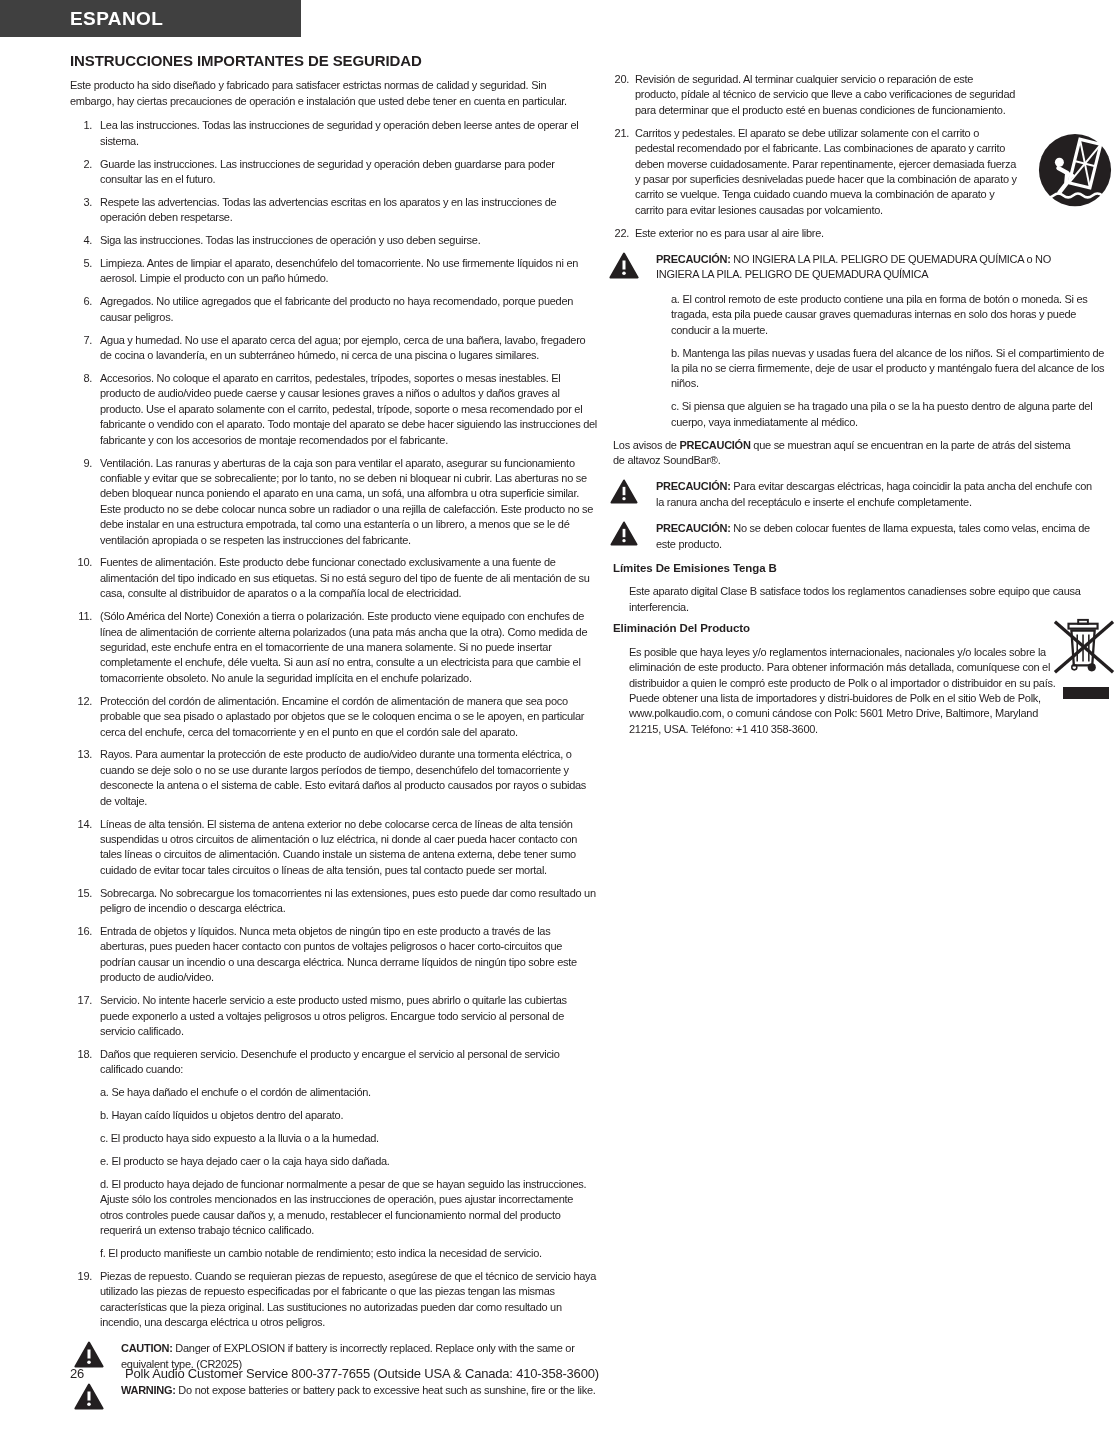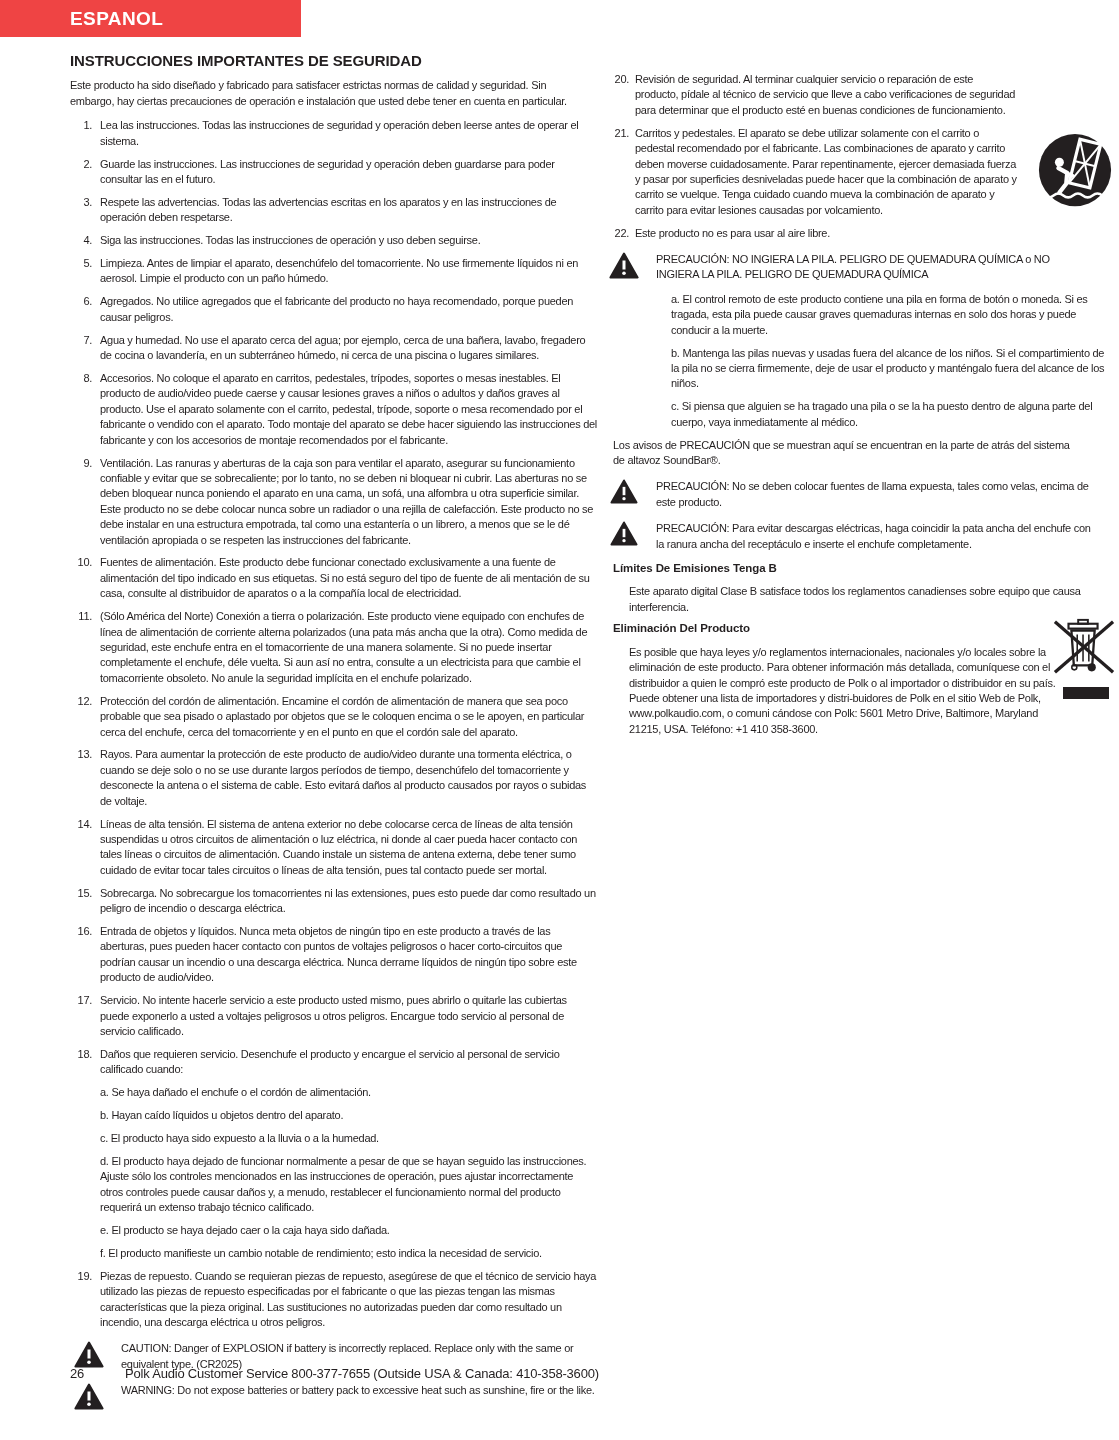--- a/index.html
+++ b/index.html
@@ -1,35 +1,35 @@
 <!DOCTYPE html>
 <html><head>
 <meta charset="utf-8">
 <style>
   * { margin:0; padding:0; box-sizing:border-box; }
   html,body { background:#ffffff; }
   .page { position:relative; width:1119px; height:1440px; background:#ffffff;
           font-family:"Liberation Sans", sans-serif; color:#231f20; overflow:hidden; }
-  .banner { position:absolute; left:0; top:0; width:301px; height:37px; background:#ef4444;
+  .banner { position:absolute; left:0; top:0; width:301px; height:37px; background:#404040;
             color:#ffffff; display:flex; align-items:center; }
   .banner .banner-text { font-size:19px; font-weight:700; letter-spacing:.4px; margin-left:70px; }
   .bodytext { font-size:11px; line-height:15.4px; letter-spacing:-0.28px; }
   .col-left  { position:absolute; left:70px;  top:53px; width:527px; }
   .col-right { position:absolute; left:605px; top:72px; width:500px; }
   .sec-heading { font-size:15px; font-weight:700; letter-spacing:-0.1px; margin-bottom:10px; }
   .intro { width:510px; margin-bottom:9px; }
   .item { display:flex; margin-bottom:7.5px; }
   .item .num { flex:0 0 22px; text-align:right; margin-right:8px; }
   .item .txt { flex:1; }
   .subs { margin-left:30px; }
   .sub  { margin-bottom:7.5px; }
   .note { display:flex; align-items:flex-start; margin:10px 0 9px 4px; }
   .note .tri  { flex:0 0 30px; margin-right:17px; margin-top:1px; }
   .note .ntxt { flex:1; padding-top:1px; }
-  .lbl { font-weight:400;margin-top:48px; }
+  .lbl { font-weight:700;margin-top:48px; }
   .r-item .num { flex:0 0 24px; margin-right:6px; }
   .r-item .txt { max-width:382px; }
   .r-note .ntxt { max-width:436px; }
   .r-subs { margin-left:38px; }
   .r-subs .sub { max-width:448px;margin-left:28px; }
   .avisos { width:468px; margin:2px 0 9px 8px; }
   .r-head { font-size:11.5px; font-weight:700; letter-spacing:-0.1px; margin:4px 0 8px 8px; }
   .r-par  { margin-left:24px; margin-bottom:6px; }
   .emissions-text { width:480px; }
   .disposal-text  { width:432px; }
@@ -123,22 +123,22 @@
       </div>
     <div class="item">
         <span class="num">18.</span>
         <span class="txt">Daños que requieren servicio. Desenchufe el producto y encargue el servicio al personal de servicio calificado cuando:</span>
       </div>
 
     <div class="subs">
       <div class="sub">a. Se haya dañado el enchufe o el cordón de alimentación.</div>
       <div class="sub">b. Hayan caído líquidos u objetos dentro del aparato.</div>
       <div class="sub">c. El producto haya sido expuesto a la lluvia o a la humedad.</div>
+      <div class="sub">e. El producto se haya dejado caer o la caja haya sido dañada.</div>
       <div class="sub">d. El producto haya dejado de funcionar normalmente a pesar de que se hayan seguido las instrucciones. Ajuste sólo los controles mencionados en las instrucciones de operación, pues ajustar incorrectamente otros controles puede causar daños y, a menudo, restablecer el funcionamiento normal del producto requerirá un extenso trabajo técnico calificado.</div>
-      <div class="sub">e. El producto se haya dejado caer o la caja haya sido dañada.</div>
       <div class="sub">f. El producto manifieste un cambio notable de rendimiento; esto indica la necesidad de servicio.</div>
     </div>
 
     <div class="item">
         <span class="num">19.</span>
         <span class="txt">Piezas de repuesto. Cuando se requieran piezas de repuesto, asegúrese de que el técnico de servicio haya utilizado las piezas de repuesto especificadas por el fabricante o que las piezas tengan las mismas características que la pieza original. Las sustituciones no autorizadas pueden dar como resultado un incendio, una descarga eléctrica u otros peligros.</span>
       </div>
 
     <div class="note">
       <svg class="tri" viewBox="0 0 30 27" width="30" height="27">
@@ -163,21 +163,21 @@
     <div class="item r-item">
         <span class="num">20.</span>
         <span class="txt">Revisión de seguridad. Al terminar cualquier servicio o reparación de este producto, pídale al técnico de servicio que lleve a cabo verificaciones de seguridad para determinar que el producto esté en buenas condiciones de funcionamiento.</span>
       </div>
     <div class="item r-item">
         <span class="num">21.</span>
         <span class="txt">Carritos y pedestales. El aparato se debe utilizar solamente con el carrito o pedestal recomendado por el fabricante. Las combinaciones de aparato y carrito deben moverse cuidadosamente. Parar repentinamente, ejercer demasiada fuerza y pasar por superficies desniveladas puede hacer que la combinación de aparato y carrito se vuelque. Tenga cuidado cuando mueva la combinación de aparato y carrito para evitar lesiones causadas por volcamiento.</span>
       </div>
     <div class="item r-item">
         <span class="num">22.</span>
-        <span class="txt">Este producto no es para usar al aire libre.</span>
+        <span class="txt">Este exterior no es para usar al aire libre.</span>
       </div>
 
     <div class="note r-note">
       <svg class="tri" viewBox="0 0 30 27" width="30" height="27">
           <path d="M15 1.5 L28.6 25.4 H1.4 Z" fill="#231f20" stroke="#231f20" stroke-width="2" stroke-linejoin="round"></path>
           <rect x="13.5" y="8.5" width="3" height="9" fill="#ffffff"></rect>
           <circle cx="15" cy="21.2" r="1.8" fill="#ffffff"></circle>
         </svg>
       <span class="ntxt"><b class="lbl">PRECAUCIÓN:</b><span> NO INGIERA LA PILA. PELIGRO DE QUEMADURA QUÍMICA o NO INGIERA LA PILA. PELIGRO DE QUEMADURA QUÍMICA</span></span>
     </div>
@@ -189,30 +189,30 @@
     </div>
 
     <p class="avisos"><span>Los avisos de </span><b class="lbl">PRECAUCIÓN</b><span> que se muestran aquí se encuentran en la parte de atrás del sistema de altavoz SoundBar®.</span></p>
 
     <div class="note r-note">
       <svg class="tri" viewBox="0 0 30 27" width="28" height="25">
           <path d="M15 1.5 L28.6 25.4 H1.4 Z" fill="#231f20" stroke="#231f20" stroke-width="2" stroke-linejoin="round"></path>
           <rect x="13.5" y="8.5" width="3" height="9" fill="#ffffff"></rect>
           <circle cx="15" cy="21.2" r="1.8" fill="#ffffff"></circle>
         </svg>
-      <span class="ntxt"><b class="lbl">PRECAUCIÓN:</b><span> No se deben colocar fuentes de llama expuesta, tales como velas, encima de este producto.</span></span>
+      <span class="ntxt"><b class="lbl">PRECAUCIÓN:</b><span> Para evitar descargas eléctricas, haga coincidir la pata ancha del enchufe con la ranura ancha del receptáculo e inserte el enchufe completamente.</span></span>
     </div>
 
     <div class="note r-note">
       <svg class="tri" viewBox="0 0 30 27" width="28" height="25">
           <path d="M15 1.5 L28.6 25.4 H1.4 Z" fill="#231f20" stroke="#231f20" stroke-width="2" stroke-linejoin="round"></path>
           <rect x="13.5" y="8.5" width="3" height="9" fill="#ffffff"></rect>
           <circle cx="15" cy="21.2" r="1.8" fill="#ffffff"></circle>
         </svg>
-      <span class="ntxt"><b class="lbl">PRECAUCIÓN:</b><span> Para evitar descargas eléctricas, haga coincidir la pata ancha del enchufe con la ranura ancha del receptáculo e inserte el enchufe completamente.</span></span>
+      <span class="ntxt"><b class="lbl">PRECAUCIÓN:</b><span> No se deben colocar fuentes de llama expuesta, tales como velas, encima de este producto.</span></span>
     </div>
 
     <div class="r-head">Límites De Emisiones Tenga B</div>
     <p class="r-par emissions-text">Este aparato digital Clase B satisface todos los reglamentos canadienses sobre equipo que causa interferencia.</p>
 
     <div class="r-head">Eliminación Del Producto</div>
     <p class="r-par disposal-text">Es posible que haya leyes y/o reglamentos internacionales, nacionales y/o locales sobre la eliminación de este producto. Para obtener información más detallada, comuníquese con el distribuidor a quien le compró este producto de Polk o al importador o distribuidor en su país. Puede obtener una lista de importadores y distri-buidores de Polk en el sitio Web de Polk, www.polkaudio.com, o comuni cándose con Polk: 5601 Metro Drive, Baltimore, Maryland 21215, USA. Teléfono: +1 410 358-3600.</p>
   </div>
 
   <svg class="cart-badge" viewBox="0 0 80 80" width="78" height="78">

